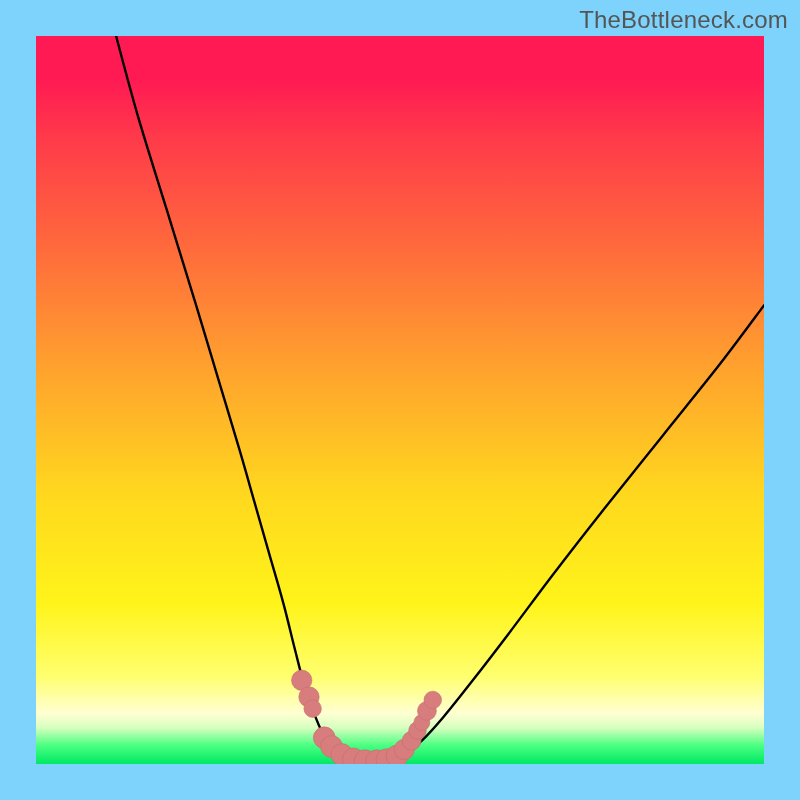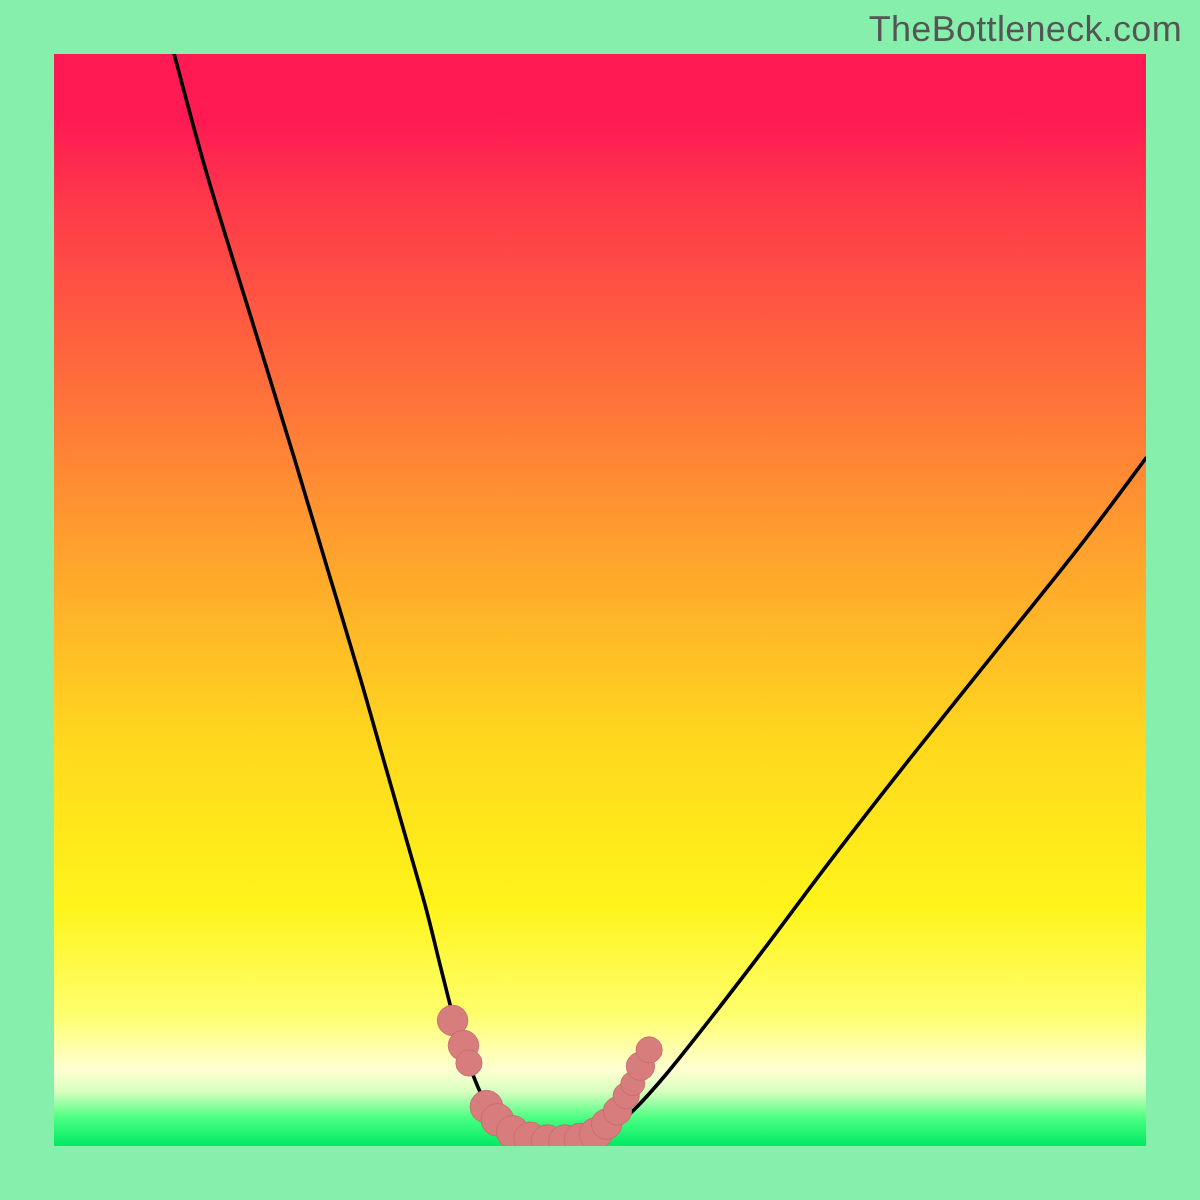--- a/index.html
+++ b/index.html
@@ -10,21 +10,21 @@
     background: #000;
     overflow: hidden;
     font-family: Arial, Helvetica, sans-serif;
   }
   .frame {
     position: absolute;
     left: 0;
     top: 0;
     width: 800px;
     height: 800px;
-    background: #86efac;
+    background: #7dd3fc;
   }
   .plot {
     position: absolute;
     left: 36px;
     top: 36px;
     width: 728px;
     height: 728px;
     background: linear-gradient(
       to bottom,
       #ff1a53 0%,

